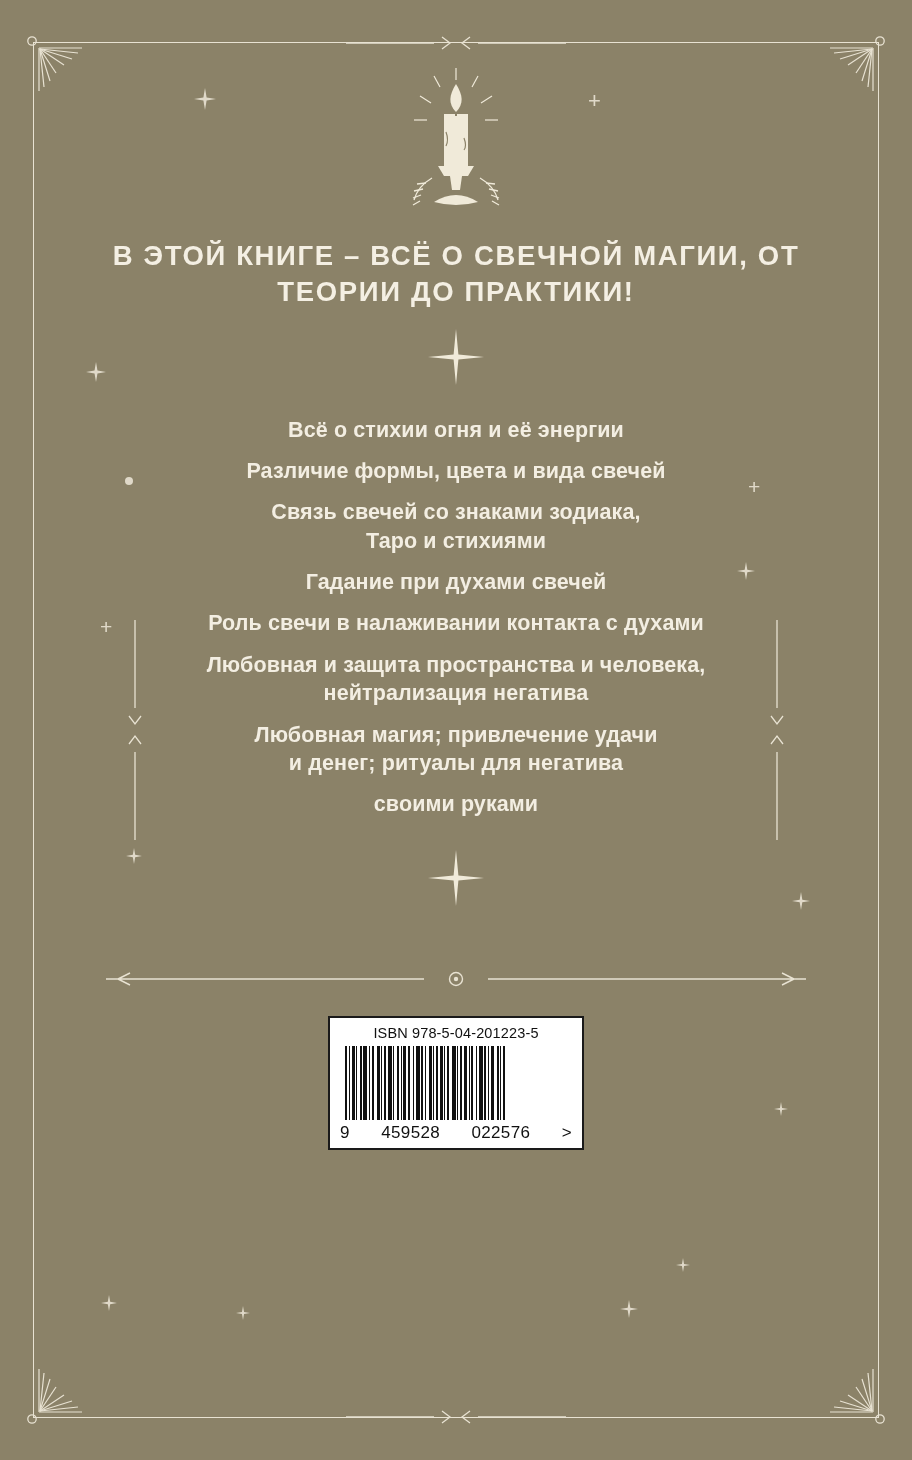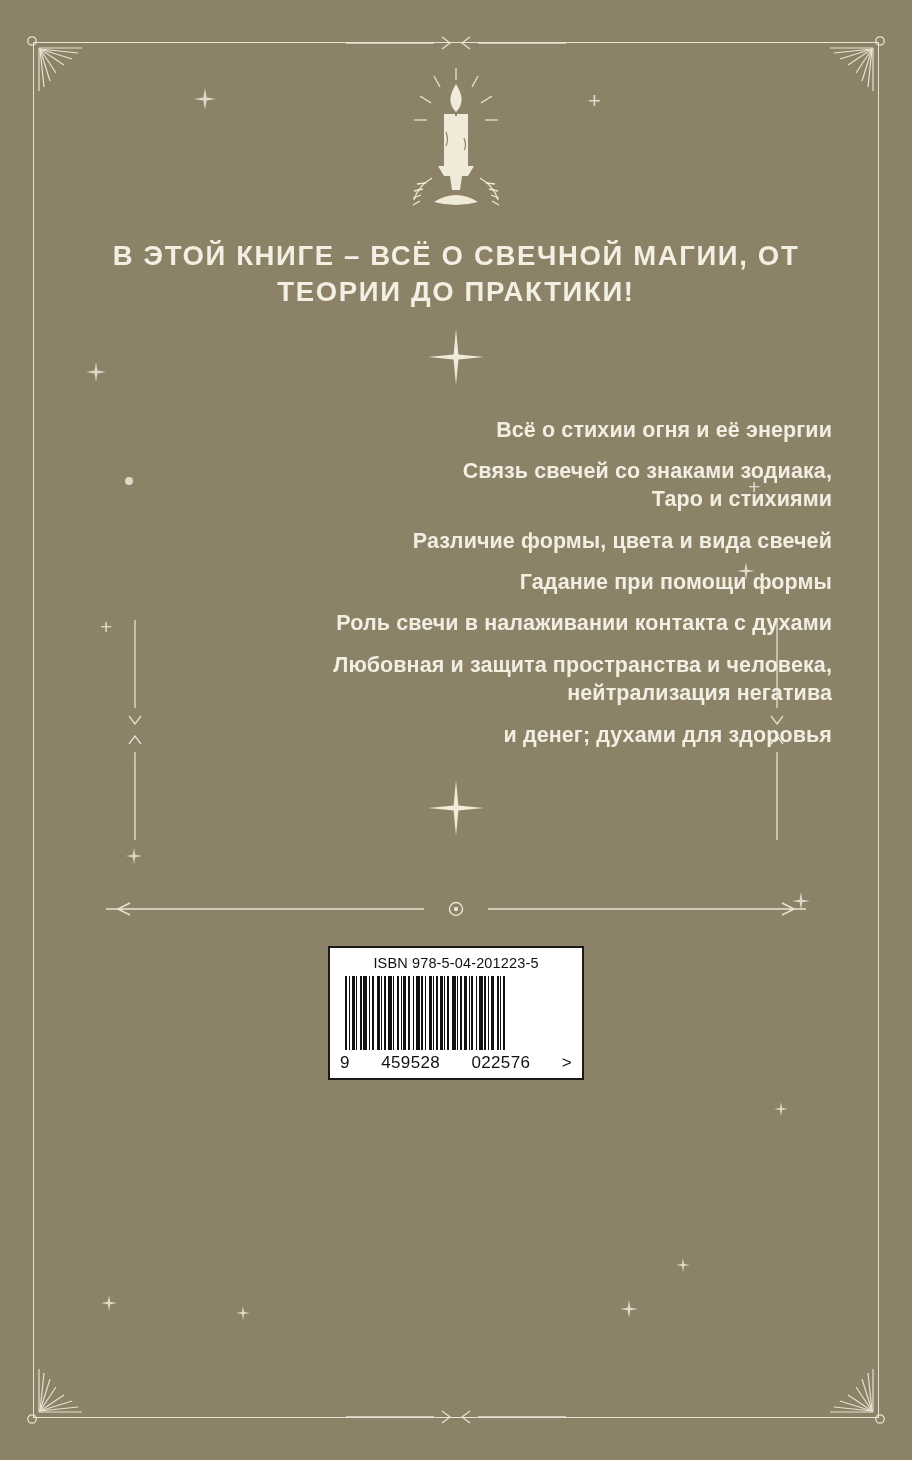--- a/index.html
+++ b/index.html
@@ -65,21 +65,21 @@
     font-weight: 700;
     color: #f4efe3;
     text-transform: uppercase;
     max-width: 700px;
   }
 
   .divider-star { margin: 18px 0 14px; }
 
   .list {
     width: 100%;
-    text-align: right;
+    text-align: center;
   }
   .list-item {
     font-size: 21.5px;
     line-height: 1.32;
     font-weight: 600;
     color: #f3eee2;
     margin: 13px 0;
     letter-spacing: .005em;
   }
   .list-item span { display: block; }
@@ -334,40 +334,42 @@
       <path d="M43 43 L31.5 31.5 L31 31 L32 32 Z" opacity=".8"></path>
       <path d="M13 43 L24.5 31.5 L25 31 L24 32 Z" opacity=".8"></path>
     </svg>
   </div>
 
   <div class="list">
     <div class="list-item">
       <span>Всё о стихии огня и её энергии</span>
     </div>
     <div class="list-item">
+      <span>Различие формы, цвета и вида свечей</span>
+    </div>
+    <div class="list-item">
       <span>Связь свечей со знаками зодиака,</span>
       <span>Таро и стихиями</span>
     </div>
     <div class="list-item">
-      <span>Различие формы, цвета и вида свечей</span>
-    </div>
-    <div class="list-item">
-      <span>Гадание при помощи формы</span>
+      <span>Гадание при духами свечей</span>
     </div>
     <div class="list-item">
       <span>Роль свечи в налаживании контакта с духами</span>
     </div>
     <div class="list-item">
       <span>Любовная и защита пространства и человека,</span>
       <span>нейтрализация негатива</span>
     </div>
     <div class="list-item">
-      <span>и денег; духами для здоровья</span>
-    </div>
-    <div class="list-item">
+      <span>Любовная магия; привлечение удачи</span>
+      <span>и денег; ритуалы для негатива</span>
+    </div>
+    <div class="list-item">
+      <span>своими руками</span>
     </div>
   </div>
 
   <div class="divider-star">
     <svg width="56" height="56" viewBox="0 0 56 56" fill="#f0ead9">
       <path d="M28 0 L30.4 25.6 L56 28 L30.4 30.4 L28 56 L25.6 30.4 L0 28 L25.6 25.6 Z"></path>
       <path d="M43 13 L31.5 24.5 L31 25 L32 24 Z" opacity=".8"></path>
       <path d="M13 13 L24.5 24.5 L25 25 L24 24 Z" opacity=".8"></path>
       <path d="M43 43 L31.5 31.5 L31 31 L32 32 Z" opacity=".8"></path>
       <path d="M13 43 L24.5 31.5 L25 31 L24 32 Z" opacity=".8"></path>

